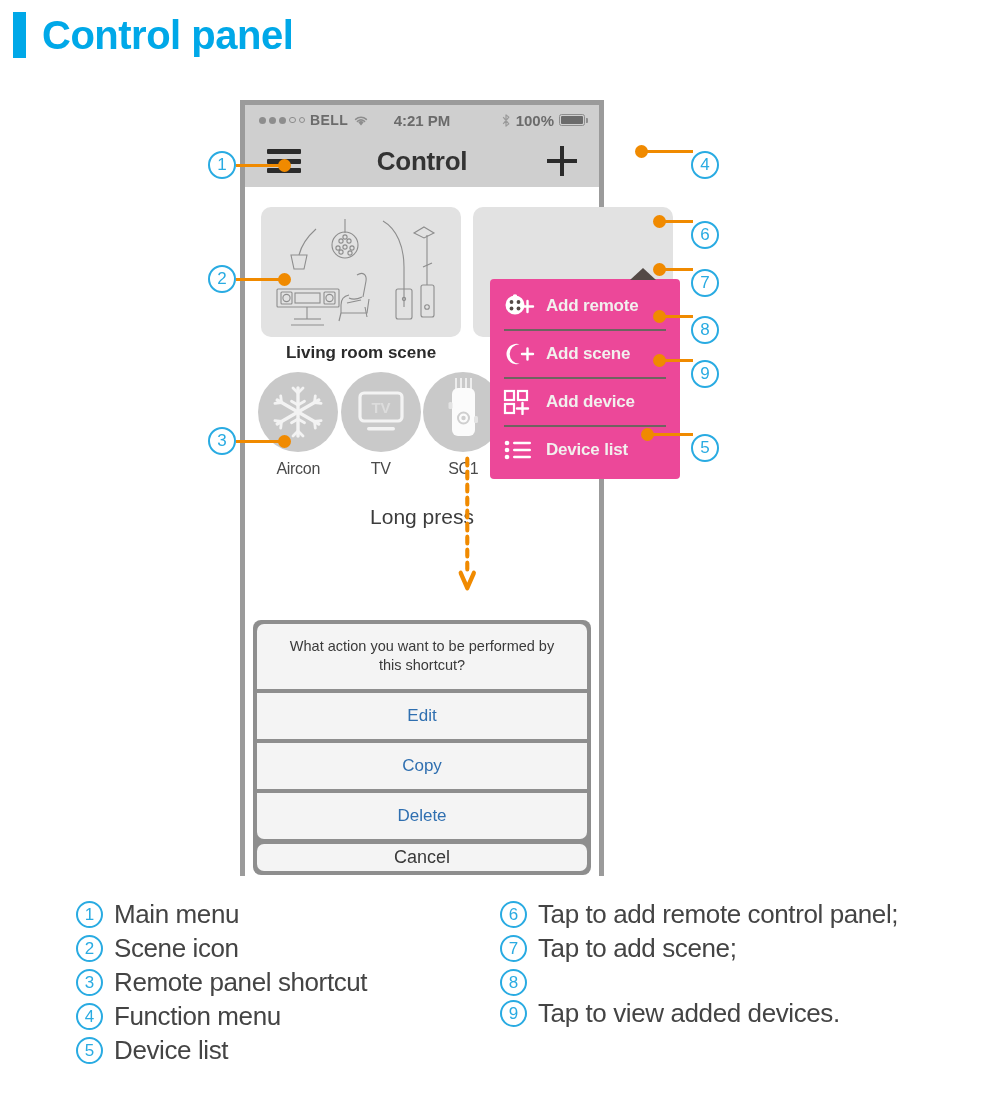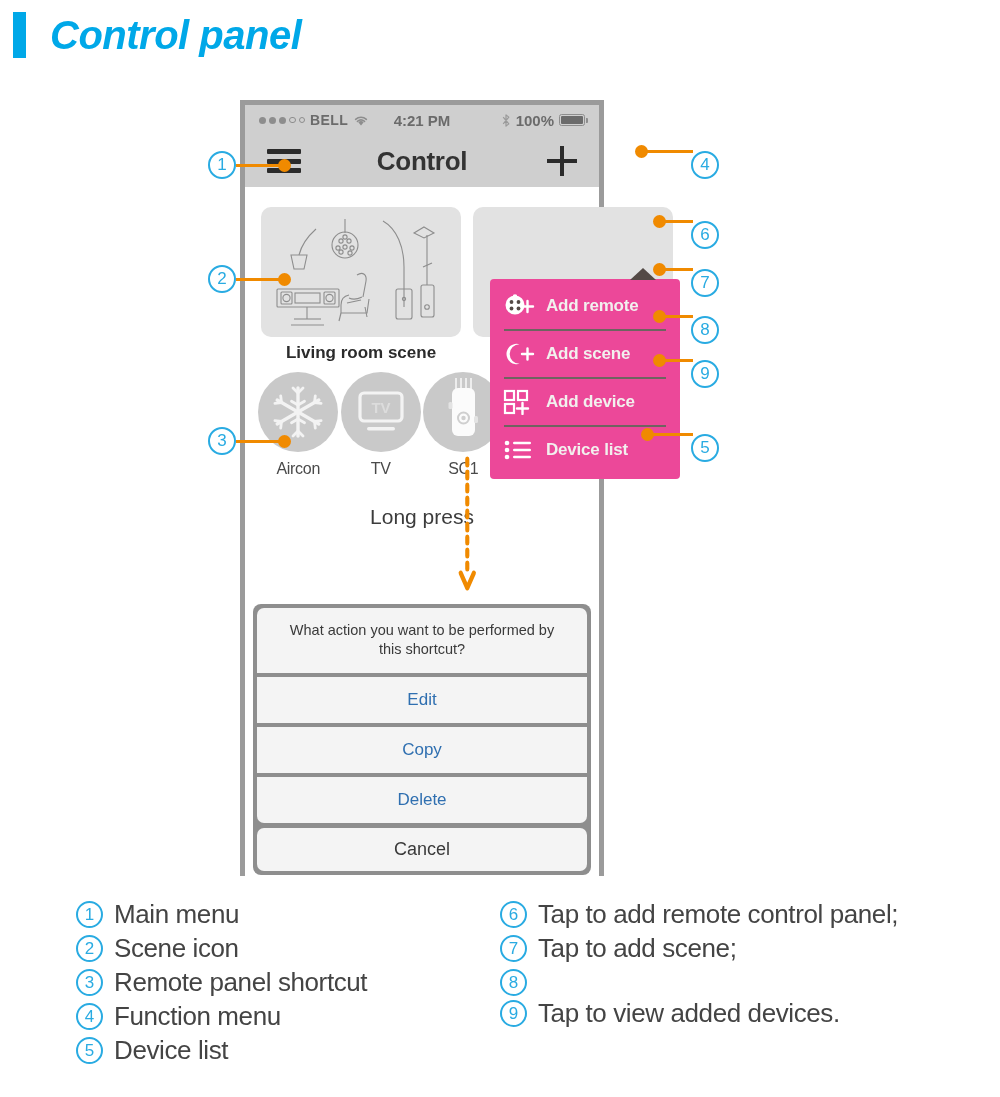--- a/index.html
+++ b/index.html
@@ -7,21 +7,21 @@
     width:1000px;height:1097px;
     background:#ffffff;
     font-family:"Liberation Sans", sans-serif;
     position:relative;
     overflow:hidden;
     color:#3a3a3a;
   }
   
   #page-title{
     position:absolute; left:13px; top:12px;
-    display:flex; align-items:center; gap:24px;font-style:italic;
+    display:flex; align-items:center; gap:16px;
   }
   #page-title .bar{
     width:13px;height:46px;background:#00A8E8;display:block;
   }
   #page-title .txt{
     font-size:40px;font-weight:bold;color:#00A8E8;
     letter-spacing:-0.5px;line-height:46px;
   }
 
   
@@ -123,21 +123,21 @@
   #actionsheet .grp{background:#8e8e8e;border-radius:7px;overflow:hidden;}
   .as-row{
     background:#f4f4f4;padding:13px 24px;text-align:center;
     font-size:17px;color:#2f6fb0;
   }
   .as-row.prompt{
     color:#3a3a3a;font-size:14.5px;line-height:1.35;padding:13px 30px;
   }
   .as-row + .as-row{margin-top:4px;}
   .as-cancel{
-    background:#f4f4f4;padding:11px 16px;text-align:center;
+    background:#f4f4f4;padding:3px 16px;text-align:center;
     font-size:18px;color:#3a3a3a;border-radius:7px;margin-top:5px;
   }
 
   
   #dropdown{
     position:absolute;left:245px;top:92px;width:190px;
     background:#ec4899;border-radius:4px;
     padding:4px 0 6px;z-index:40;
   }
   #dropdown .caret{

